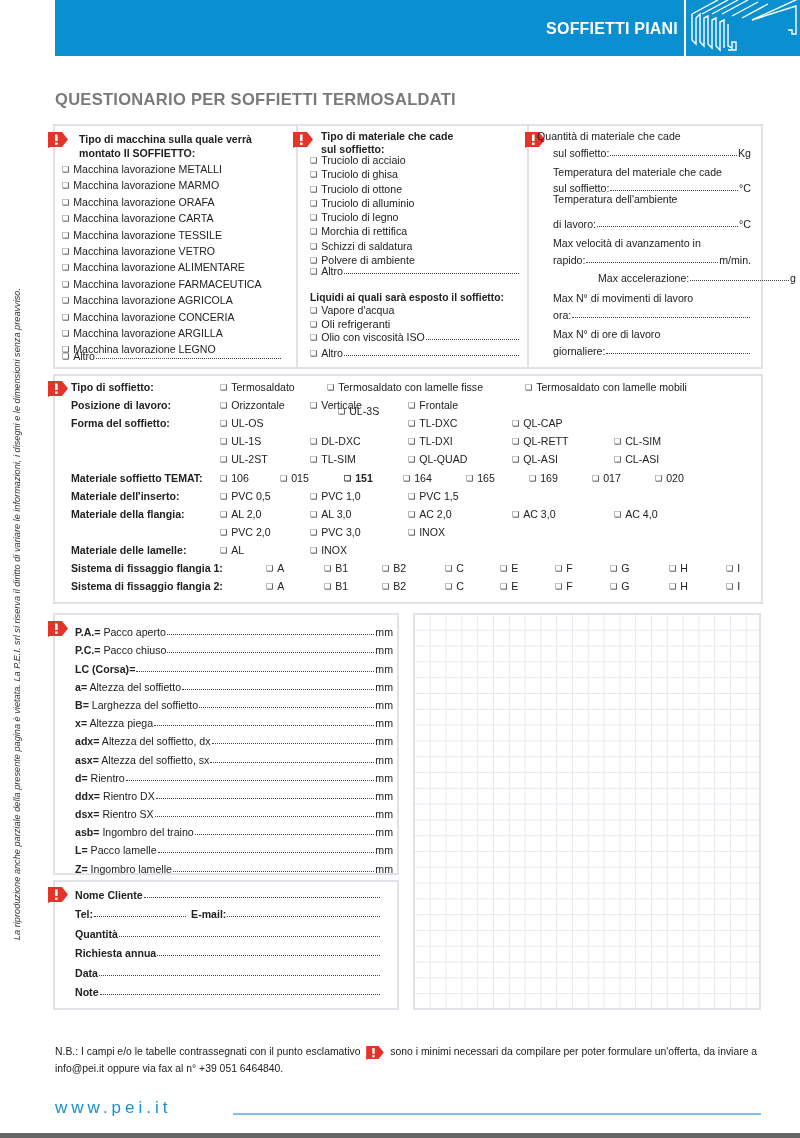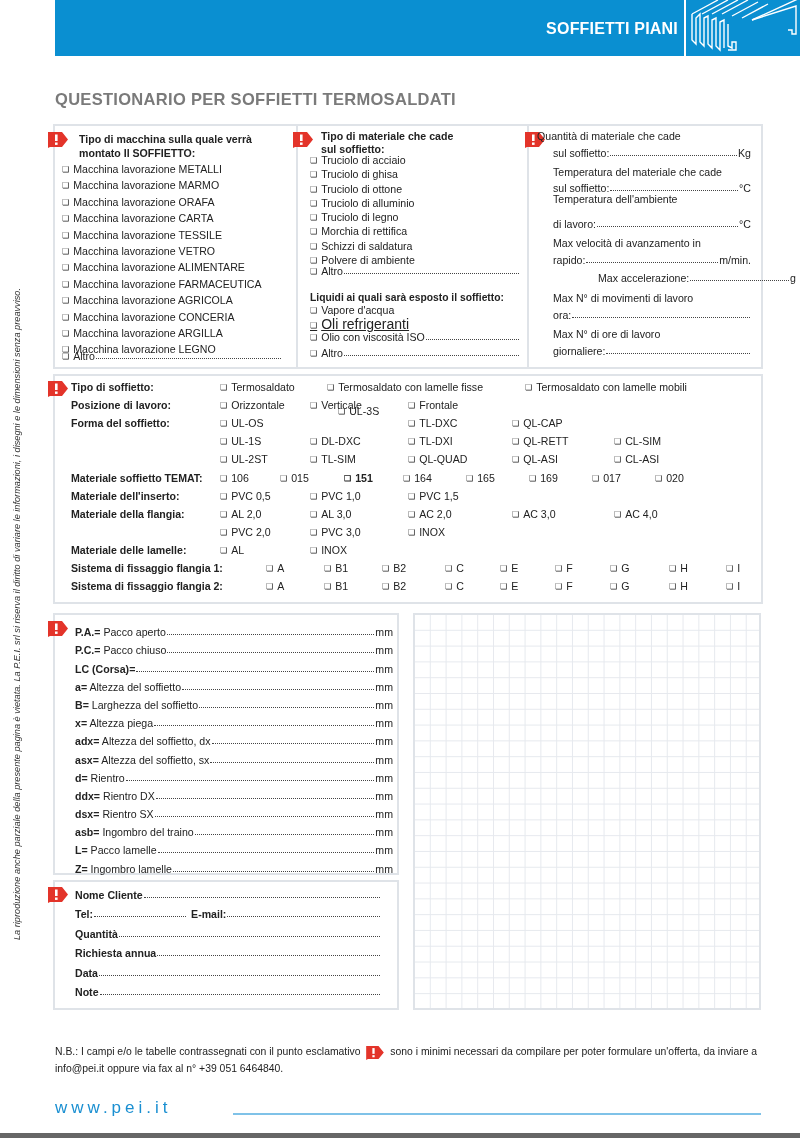--- a/index.html
+++ b/index.html
@@ -103,21 +103,21 @@
   <div class="cb" style="font-size:10.6px;">Schizzi di saldatura</div>
   <div class="cb" style="font-size:10.6px;">Polvere di ambiente</div>
 </div>
 <div class="fillrow" style="left:310px;top:265px;width:210px;">
   <span class="cb">Altro</span>
     <span class="fill"></span>
 </div>
 <div class="abs t b" style="left:310px;top:290px;font-size:10.3px;">Liquidi ai quali sarà esposto il soffietto:</div>
 <div class="abs" style="left:310px;top:304px;line-height:13.3px;">
   <div class="cb" style="font-size:10.6px;">Vapore d'acqua</div>
-  <div class="cb" style="font-size:14px;text-decoration:underline;">Oli refrigeranti</div>
+  <div class="cb" style="font-size:11px;">Oli refrigeranti</div>
 </div>
 <div class="fillrow" style="left:310px;top:331px;width:210px;">
   <span class="cb">Olio con viscosità ISO</span>
     <span class="fill"></span>
 </div>
 <div class="fillrow" style="left:310px;top:347px;width:210px;">
   <span class="cb">Altro</span>
     <span class="fill"></span>
 </div>
 

